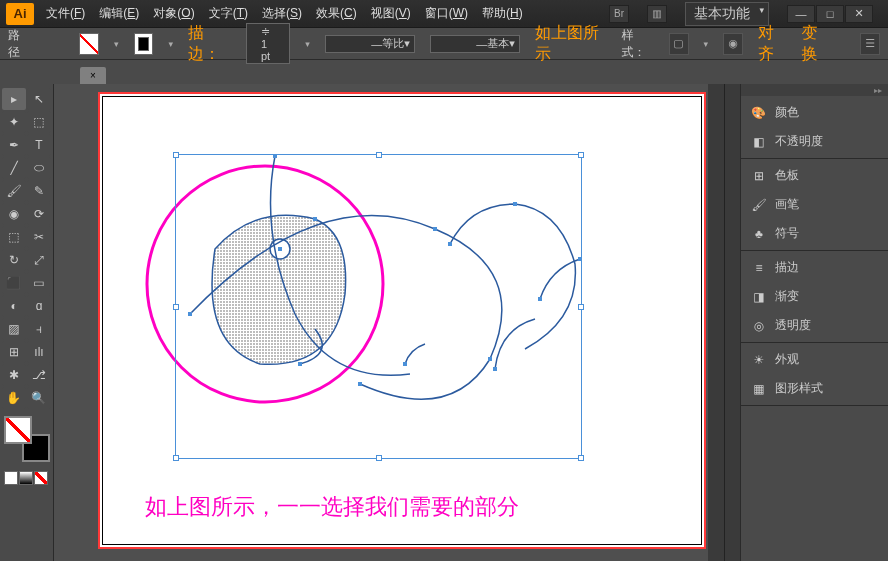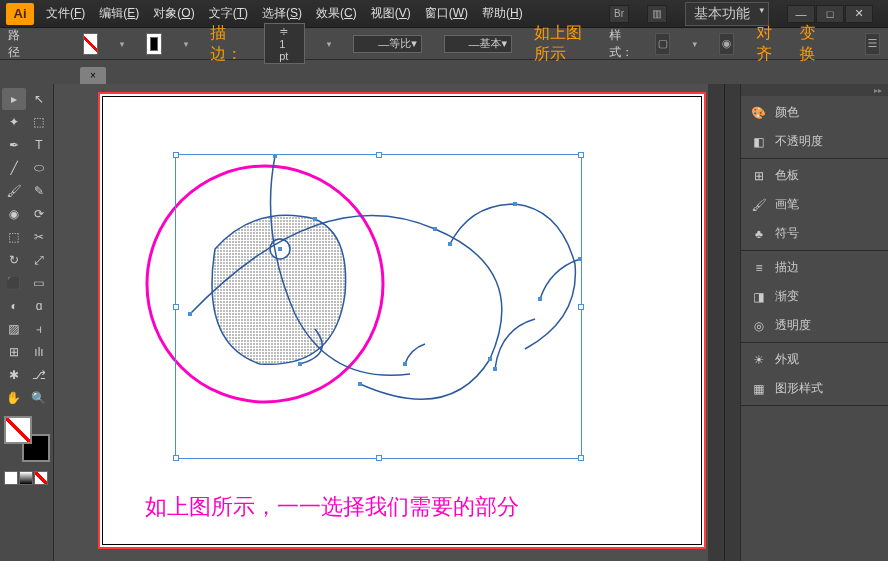--- a/index.html
+++ b/index.html
@@ -9,21 +9,21 @@
 .menu{display:flex;gap:2px}
 .menu-item{color:#ddd;font-size:12px;padding:4px 6px;cursor:pointer}
 .menu-item u{text-decoration:underline}
 .title-right{margin-left:auto;display:flex;align-items:center;gap:18px;padding-right:15px}
 .win-btns{display:flex;gap:1px}
 .win-btn{width:28px;height:18px;background:#3a3a3a;color:#ccc;display:flex;align-items:center;justify-content:center;font-size:11px;cursor:pointer;border:1px solid #222}
 .dropdown{background:#333;color:#ccc;font-size:14px;padding:2px 18px 2px 8px;border:1px solid #555;position:relative}
 .dropdown::after{content:"▾";position:absolute;right:4px;top:2px;font-size:9px}
 .small-icon{width:20px;height:18px;background:#3a3a3a;border:1px solid #222;display:flex;align-items:center;justify-content:center;color:#aaa;font-size:10px}
 
-.control-bar{height:32px;background:#4a4a4a;border-bottom:1px solid #2a2a2a;display:flex;align-items:center;padding:0 8px;gap:22px}
+.control-bar{height:32px;background:#4a4a4a;border-bottom:1px solid #2a2a2a;display:flex;align-items:center;padding:0 8px;gap:15px}
 .cb-label{color:#ccc;font-size:12px}
 .cb-swatch{width:22px;height:22px;border:1px solid #666}
 .cb-swatch.diag{background:linear-gradient(45deg,#fff 0%,#fff 45%,red 45%,red 55%,#fff 55%)}
 .cb-swatch.black{background:#000;box-shadow:inset 0 0 0 3px #fff,inset 0 0 0 4px #666}
 .cb-chev{color:#aaa;font-size:9px;cursor:pointer}
 .cb-orange{color:#ff9a00;font-size:16px}
 .cb-input{background:#333;border:1px solid #666;color:#ccc;font-size:11px;padding:1px 14px;width:46px}
 .cb-wide{width:100px;height:18px;background:#333;border:1px solid #666;display:flex;align-items:center;justify-content:flex-end;padding-right:4px;color:#ccc;font-size:11px}
 .cb-btn{width:22px;height:22px;background:#3a3a3a;border:1px solid #555;color:#aaa;font-size:11px;display:flex;align-items:center;justify-content:center;cursor:pointer}
 .spacer{flex:1}

